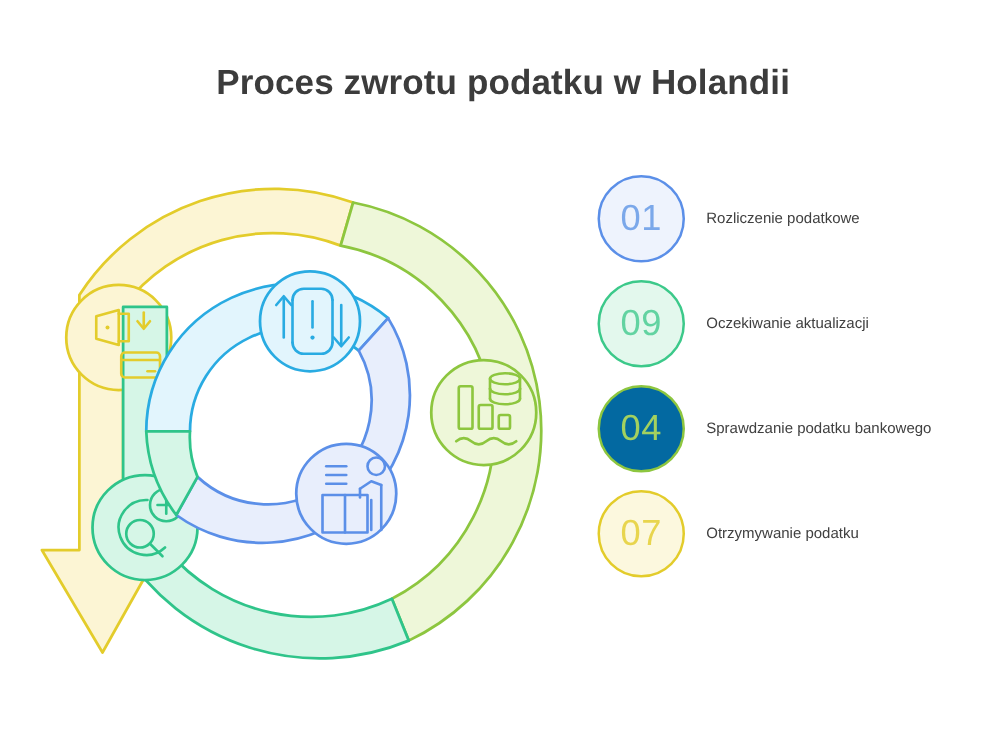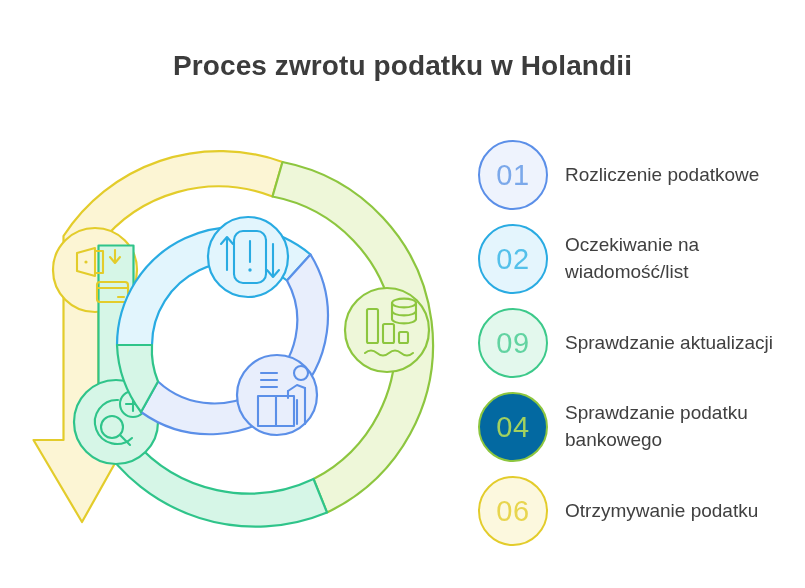--- a/index.html
+++ b/index.html
@@ -58,21 +58,21 @@
     box-sizing: border-box;
     display: flex;
     align-items: center;
     justify-content: center;
     font-size: 29px;
     font-weight: 400;
     letter-spacing: 0.5px;
   }
   .legend-label {
     margin-left: 17px;
-    font-size: 19px;
+    font-size: 12px;
     line-height: 1.42;
     color: #404040;
     max-width: 225px;
   }
 </style>
 </head>
 <body style="background: rgb(255, 255, 255);">
 
 <div id="page-title" style="color: rgb(60, 60, 60);">Proces zwrotu podatku w Holandii</div>
 
@@ -206,41 +206,35 @@
 
 <div id="legend">
 
   <div class="legend-row">
     <div class="legend-badge" style="border-color: rgb(91, 143, 232); background: rgb(238, 243, 253); color: rgb(123, 168, 234);">
         <span>01</span>
       </div>
     <div class="legend-label">Rozliczenie podatkowe</div>
   </div>
 
-  <div class="legend-row">
-    <div class="legend-badge" style="border-color: rgb(41, 171, 226); background: rgb(228, 245, 253); color: rgb(84, 192, 234);">
-        <span>02</span>
-      </div>
-    <div class="legend-label">Oczekiwanie na wiadomość/list</div>
-  </div>
 
   <div class="legend-row">
     <div class="legend-badge" style="border-color: rgb(60, 201, 138); background: rgb(227, 248, 237); color: rgb(98, 211, 161);">
         <span>09</span>
       </div>
-    <div class="legend-label">Sprawdzanie aktualizacji</div>
+    <div class="legend-label">Oczekiwanie aktualizacji</div>
   </div>
 
   <div class="legend-row">
     <div class="legend-badge" style="border-color: rgb(141, 198, 63); background: #0369a1; color: rgb(163, 209, 95);">
         <span>04</span>
       </div>
     <div class="legend-label">Sprawdzanie podatku bankowego</div>
   </div>
 
   <div class="legend-row">
     <div class="legend-badge" style="border-color: rgb(227, 204, 43); background: rgb(252, 248, 222); color: rgb(232, 213, 78);">
-        <span>06</span>
+        <span>07</span>
       </div>
     <div class="legend-label">Otrzymywanie podatku</div>
   </div>
 
 </div>
 
 </body></html>

